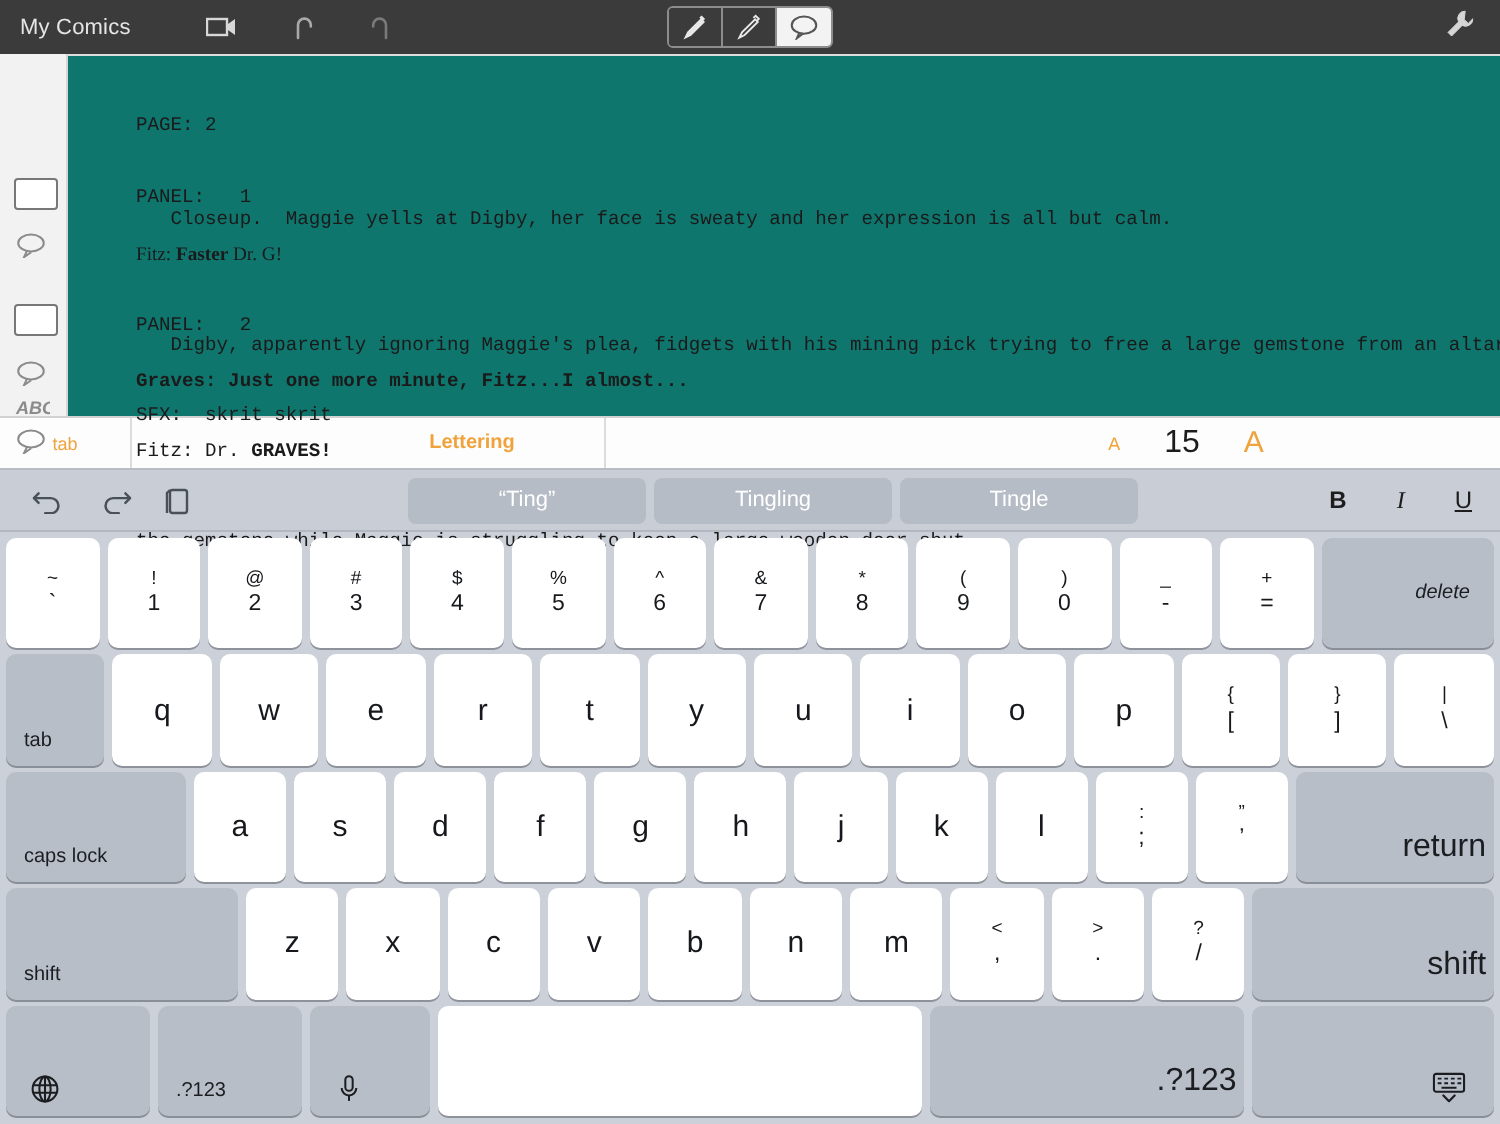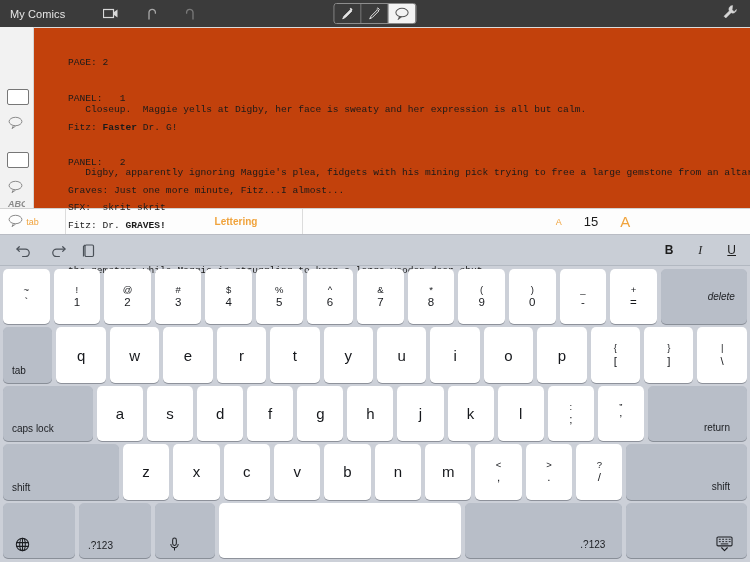--- a/index.html
+++ b/index.html
@@ -38,21 +38,21 @@
   .doc-wrap { flex: 1 1 auto; display: flex; background: #ffffff; position: relative; min-height: 0; }
   .gutter {
     width: 34px; flex: 0 0 34px; background: #f2f2f2;
     border-right: 1px solid #d6d6d6; position: relative;
   }
   .g-item { position: absolute; left: 7px; }
   .g-box {
     width: 22px; height: 16px; border: 1.6px solid #777; border-radius: 2px;
     background: #fff;
   }
-  .doc-body { flex: 1 1 auto; position: relative; background: #c2410c; padding-left: 10px; }
+  .doc-body { flex: 1 1 auto; position: relative; background: #0f766e; padding-left: 10px; }
   .doc-ruler { position:absolute; left:0; right:0; top:0; height:1px; background:#dcdcdc; }
   .doc-line {
     position: absolute; left: 34px;
     font-family: "Liberation Mono", monospace;
     font-size: 9.6px; line-height: 11px; color: #1a1a1a;
     white-space: pre;
   }
   .doc-line b { font-weight: bold; }
 
   
@@ -66,21 +66,21 @@
     color: #f0a33c; font-size: 10px;
     border-right: 1px solid #dcdcdc;
   }
   .tag.t-tab { flex: 0 0 66px; font-size: 9px; }
   .tag.t-page { flex: 0 0 123px; }
   .tag.t-panel { flex: 0 0 104px; margin-top: 31px; }
   .tag.t-letter { flex: 0 0 133px; font-weight: bold; }
   .tag.t-caption { flex: 0 0 133px; margin-top: 33px; }
   .tag-end { flex: 1 1 auto; display: flex; align-items: center; justify-content: center; gap: 22px; }
   .fs-small { color: #f0a33c; font-size: 9px; }
-  .fs-val { color: #1c1c1c; font-size: 13px; }
+  .fs-val { color: #1c1c1c; font-size: 16px; }
   .fs-big { color: #f0a33c; font-size: 15px; }
 
   
   .sugbar {
     flex: 0 0 31px; height: 31px;
     background: #c9ced6;
     display: flex; align-items: center; position: relative;
     border-bottom: 1px solid #b2b8c1;
   }
   .sug-tools { display: flex; align-items: center; gap: 16px; margin-left: 16px; }
@@ -107,21 +107,21 @@
     box-shadow: 0 1px 0 rgba(130,135,145,.85);
     display: flex; align-items: center; justify-content: center;
     font-size: 15px; color: #16181c; flex: 1 1 0;
     position: relative; user-select: none;
   }
   .key.mid  { background: #b8bec8; box-shadow: 0 1px 0 rgba(120,126,136,.8); }
   .key .dual { display: flex; flex-direction: column; align-items: center; justify-content: center; line-height: 1.0; }
   .key .dual .up { font-size: 9.5px; color: #17191d; margin-bottom: 3px; }
   .key .dual .lo { font-size: 11.5px; color: #17191d; }
   .key .corner-bl { position: absolute; left: 9px; bottom: 7px; font-size: 10px; color: #1b1d21; }
-  .key .corner-br { position: absolute; right: 17px; bottom: 8px; font-size: 10px; color: #1b1d21; }
+  .key .corner-br { position: absolute; right: 4px; bottom: 8px; font-size: 16px; color: #1b1d21; }
   .key .corner-r  { position: absolute; right: 12px; font-size: 10px; color: #1b1d21; }
 
   
   .r1 .key { flex: 1 1 0; }
   .r1 .k-del { flex: 1.85 1 0; font-style: italic; }
   .r2 .k-tab { flex: 1.55 1 0; }
   .r2 .key { flex: 1 1 0; }
   .r3 .k-caps { flex: 1.95 1 0; }
   .r3 .k-ret { flex: 2.15 1 0; }
   .r4 .k-shiftL { flex: 2.5 1 0; }
@@ -221,24 +221,24 @@
         </div>
         <div class="g-item" style="top: 214px;">
           <div class="g-box"></div>
         </div>
       </div>
     <div class="doc-body" id="doc-body">
       <div class="doc-ruler"></div>
     <div class="doc-line" style="top: 30px;">PAGE: 2</div>
         <div class="doc-line" style="top: 66px;">PANEL:   1</div>
         <div class="doc-line" style="top: 77px;">   Closeup.  Maggie yells at Digby, her face is sweaty and her expression is all but calm.</div>
-        <div class="doc-line" style="top: 95px;">Fitz: <b>Faster</b> Dr. G!</div>
+        <div class="doc-line" style="top: 95px; font-family: Liberation Serif, serif;">Fitz: <b>Faster</b> Dr. G!</div>
         <div class="doc-line" style="top: 130px;">PANEL:   2</div>
         <div class="doc-line" style="top: 140px;">   Digby, apparently ignoring Maggie's plea, fidgets with his mining pick trying to free a large gemstone from an altar.</div>
-        <div class="doc-line" style="top: 158px;">Graves: Just one more minute, Fitz...I almost...</div>
+        <div class="doc-line" style="top: 158px; font-weight: bold;">Graves: Just one more minute, Fitz...I almost...</div>
         <div class="doc-line" style="top: 175px;">SFX:  skrit skrit</div>
         <div class="doc-line" style="top: 193px;">Fitz: Dr. <b>GRAVES!</b></div>
         <div class="doc-line" style="top: 219px;">PANEL:   3</div>
         <div class="doc-line" style="top: 229px;">   Large panel.  We see the urgency of the situation.  In a large ceremonial chamber inside the stone temple Digby wrestles with</div>
         <div class="doc-line" style="top: 238px;">the gemstone while Maggie is struggling to keep a large wooden door shut.</div>
       </div>
   </div>
 
   <div class="tagbar">
     <div class="tag t-tab">tab</div>
@@ -267,20 +267,25 @@
         </svg>
       </span>
       <span>
         <svg width="13" height="15" viewBox="0 0 13 15">
           <rect x="3" y="2" width="8.5" height="11.5" rx="1.2" fill="none" stroke="#4a5058" stroke-width="1.2"></rect>
           <path d="M3 2 L1.5 3.5 L1.5 13.5" fill="none" stroke="#4a5058" stroke-width="1.2"></path>
         </svg>
       </span>
     </div>
 
+    <div class="sug-mid">
+      <div class="sug-chip">“Ting”</div>
+      <div class="sug-chip">Tingling</div>
+      <div class="sug-chip">Tingle</div>
+    </div>
 
     <div class="sug-fmt">
       <span class="fmt-b">B</span>
       <span class="fmt-i">I</span>
       <span class="fmt-u">U</span>
     </div>
   </div>
 
   <div class="keyboard">
     <div class="krow r1" id="row1">

